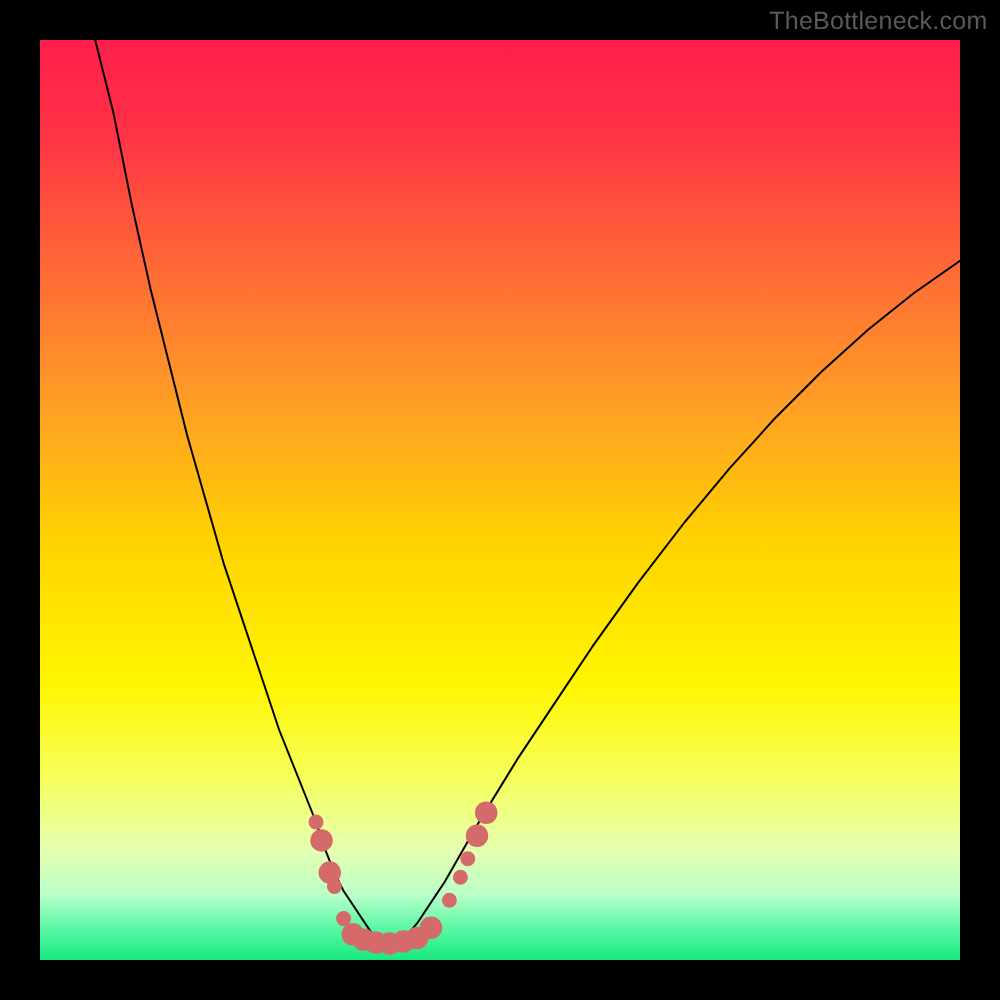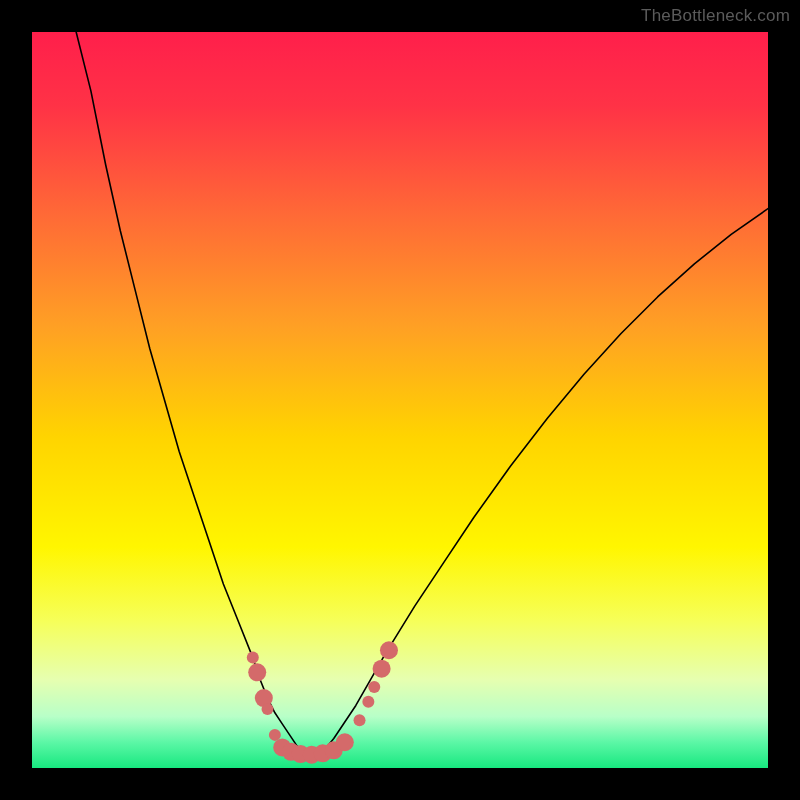--- a/index.html
+++ b/index.html
@@ -22,21 +22,21 @@
     top: 32px;
     width: 736px;
     height: 736px;
     overflow: hidden;
   }
   .attribution {
     position: absolute;
     top: 6px;
     right: 10px;
     color: #5b5b5b;
-    font-size: 17px;
+    font-size: 20px;
     font-weight: 500;
     letter-spacing: 0.2px;
     font-family: Arial, Helvetica, sans-serif;
   }
   svg { display: block; }
 </style>
 </head>
 <body>
 
 <div class="frame">

